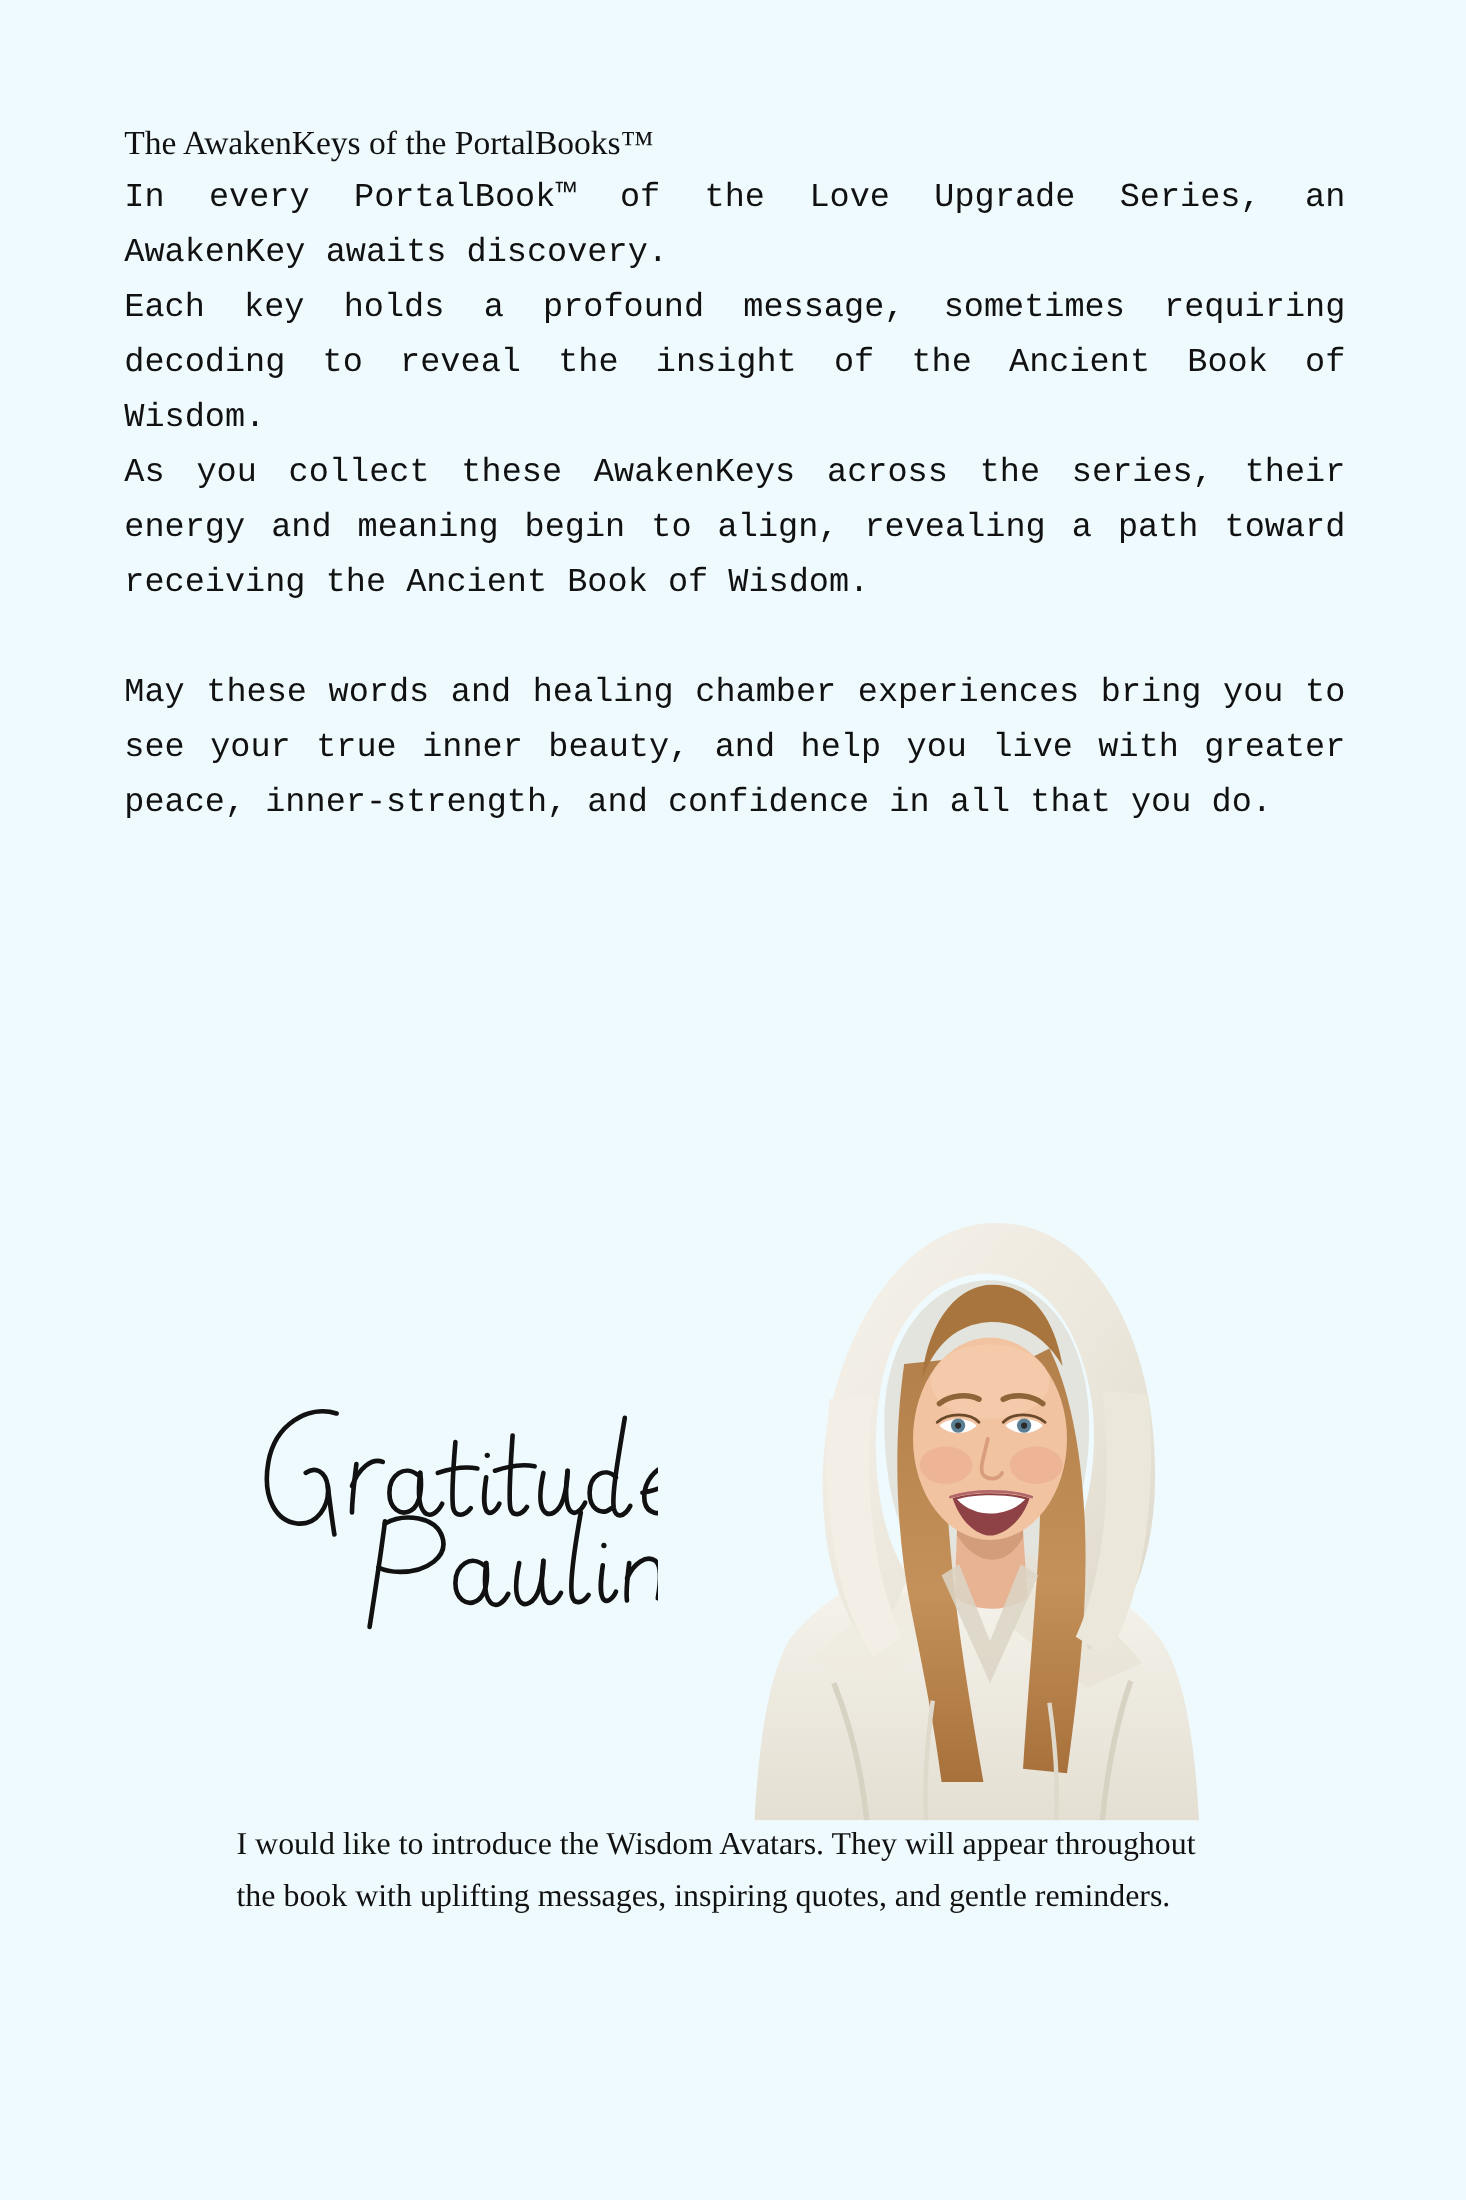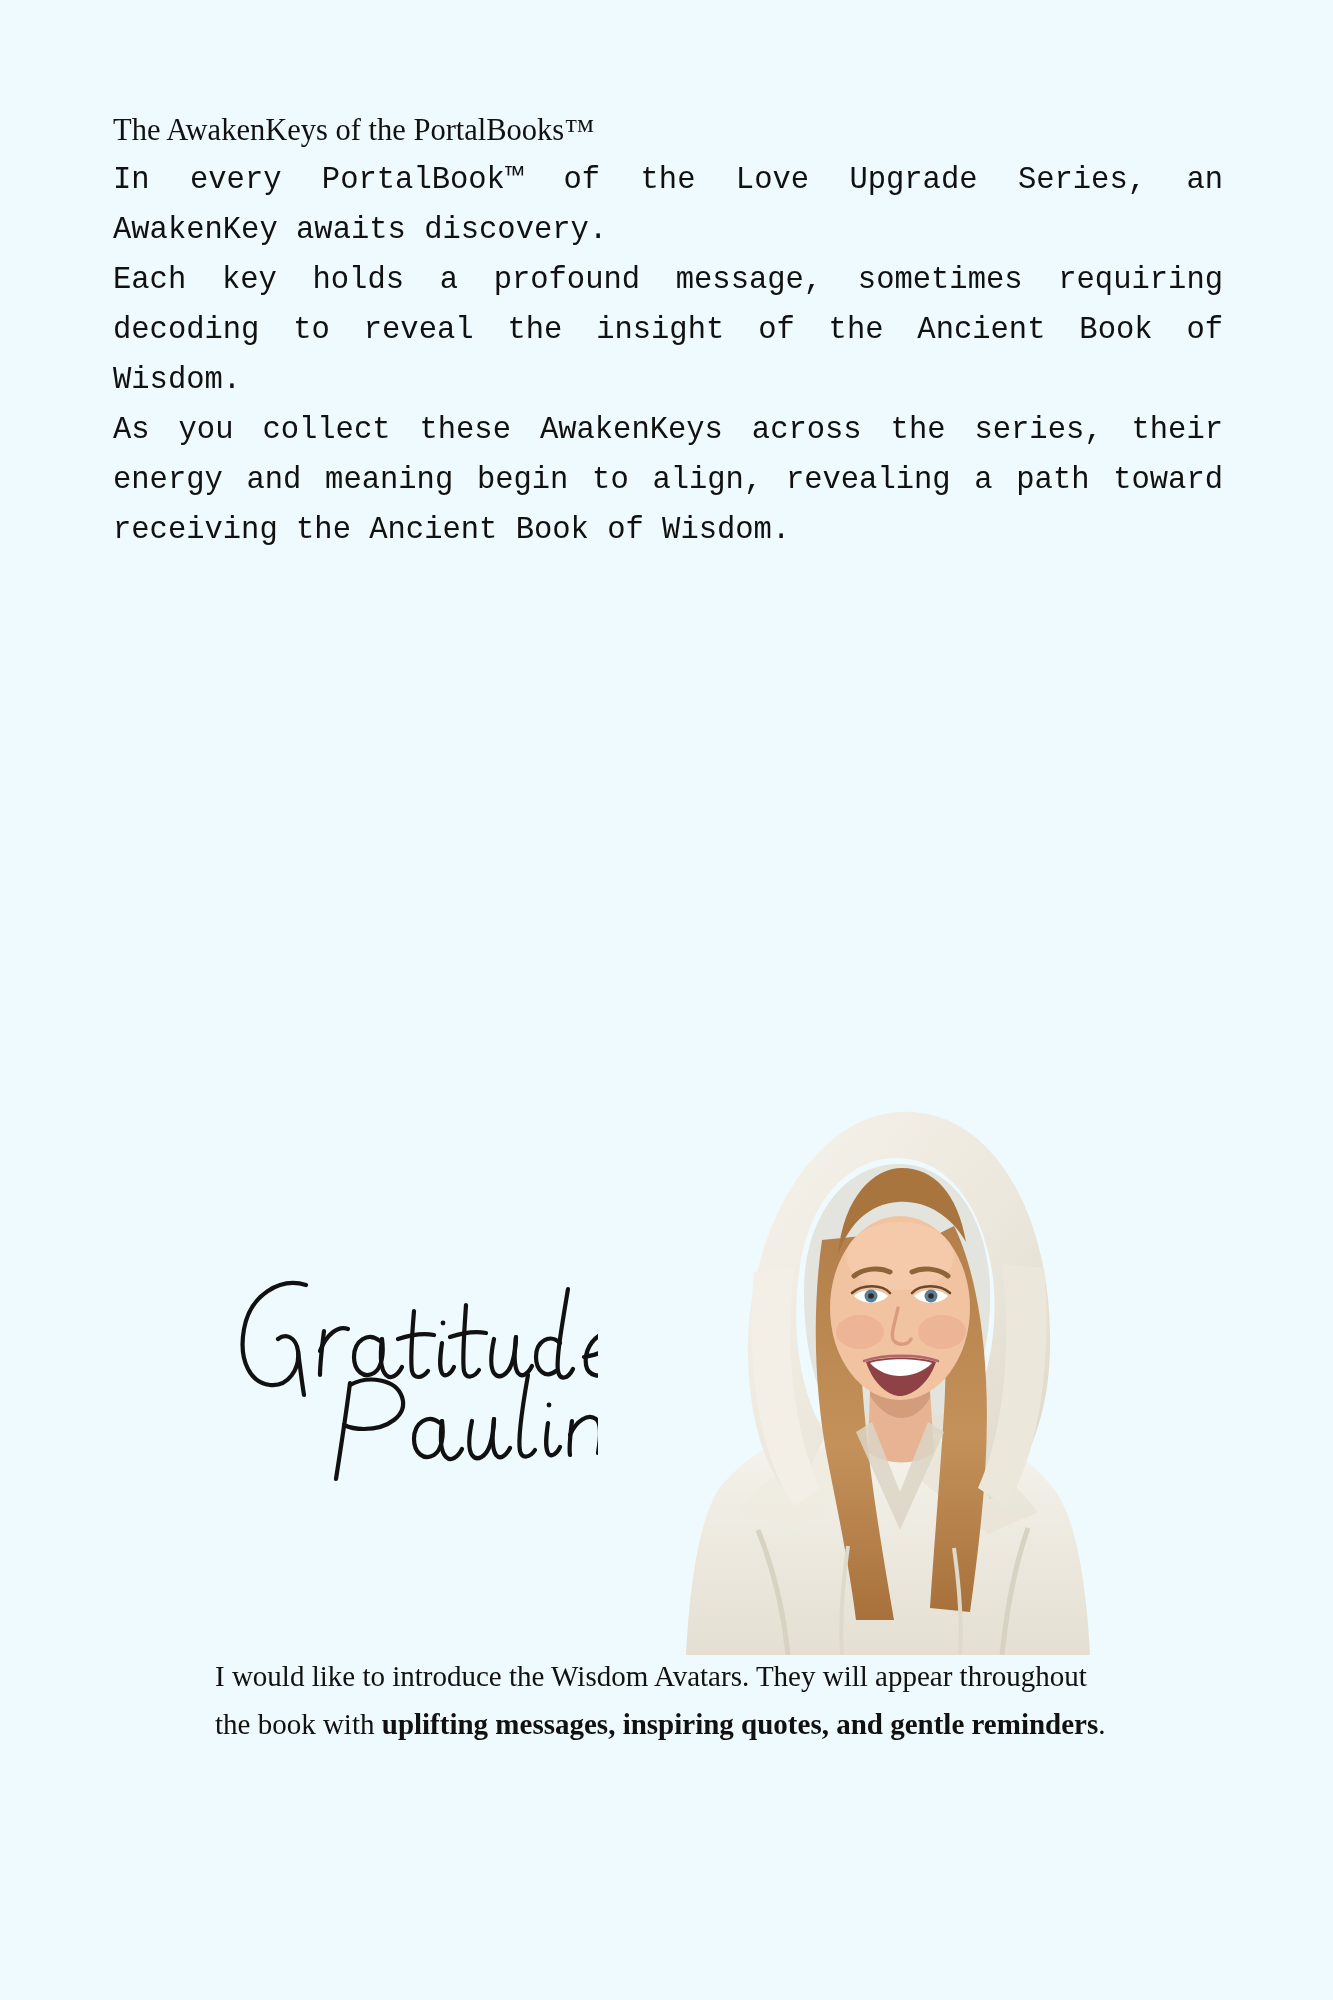--- a/index.html
+++ b/index.html
@@ -100,34 +100,35 @@
   .closing {
     position: absolute;
     left: 215px;
     top: 1652px;
     width: 900px;
     font-size: 29px;
     line-height: 48px;
   }
 
   .closing b {
-    font-weight: bold;
+    font-weight: normal;
   }
 </style>
 </head>
 <body>
 
 <div class="page">
 
   <div class="text-block">
     <p class="heading">The AwakenKeys of the PortalBooks™</p>
     <p class="para">In every PortalBook™ of the Love Upgrade Series, an AwakenKey awaits discovery.</p>
     <p class="para">Each key holds a profound message, sometimes requiring decoding to reveal the insight of the Ancient Book of Wisdom.</p>
     <p class="para">As you collect these AwakenKeys across the series, their energy and meaning begin to align, revealing a path toward receiving the Ancient Book of Wisdom.</p>
     <div class="gap"></div>
+    <p class="para">May these words and healing chamber experiences bring you to see your true inner beauty, and help you live with greater peace, inner-strength, and confidence in all that you do.</p>
   </div>
 
   <div class="signature-area">
 
     <div class="signature">
       <svg class="sig-svg" viewBox="0 0 420 250" xmlns="http://www.w3.org/2000/svg">
         <g fill="none" stroke="#111111" stroke-width="4.2" stroke-linecap="round" stroke-linejoin="round">
 
           <path d="M78 30 C 52 22, 22 40, 16 74 C 10 108, 24 128, 42 130 C 60 132, 72 114, 70 96 C 68 82, 58 78, 50 84"></path>
           <path d="M70 96 C 72 112, 74 128, 76 140"></path>

